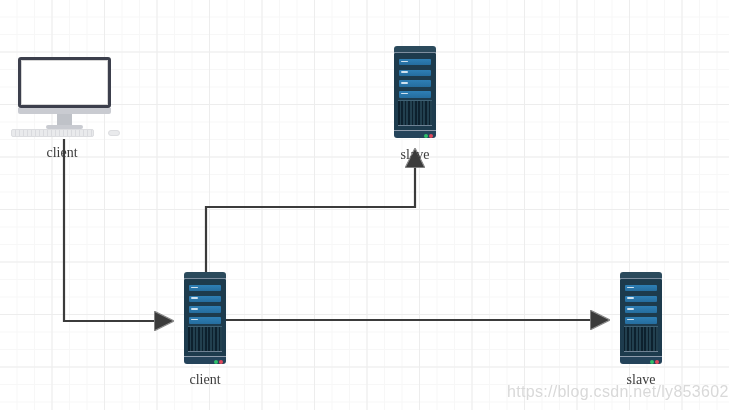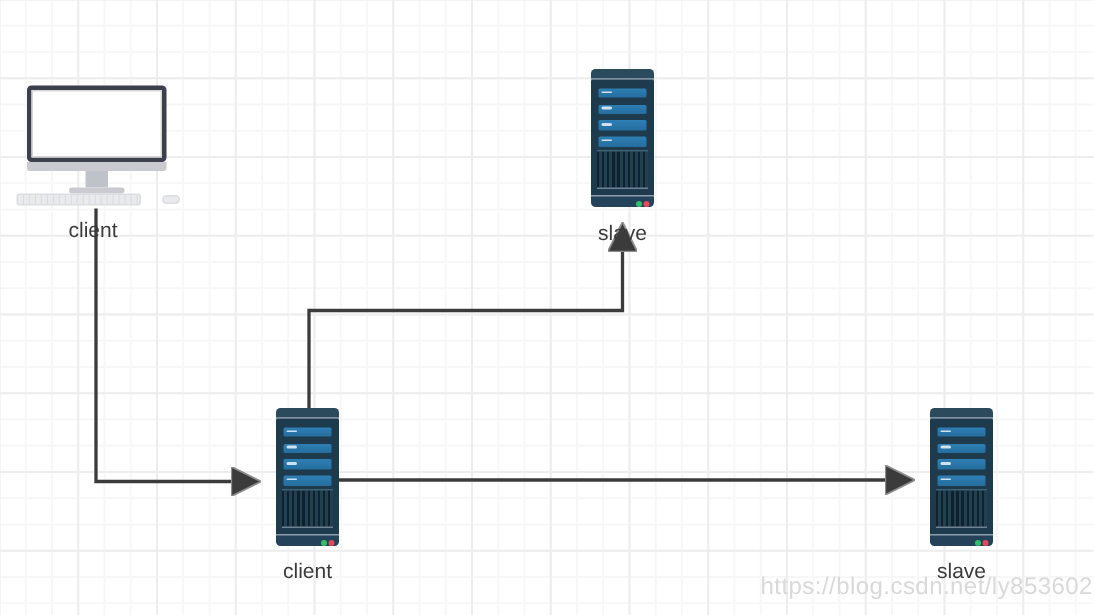--- a/index.html
+++ b/index.html
@@ -27,20 +27,21 @@
   }
   #links{position:absolute;left:0;top:0;width:729px;height:410px;}
   .node{position:absolute;}
   .label{
     position:absolute;
     text-align:center;
     color:#3b3b3b;
     font-size:14px;
     line-height:16px;
     white-space:nowrap;
+    font-family:Liberation Serif, serif;
   }
   
   .server{position:absolute;}
   .srv-cap{
     position:absolute;left:0;top:0;
     width:100%;height:8%;
     background:#2b4a5c;
     border-radius:3px 3px 0 0;
     box-shadow:inset 0 -1px 0 #7f8fa0;
   }

